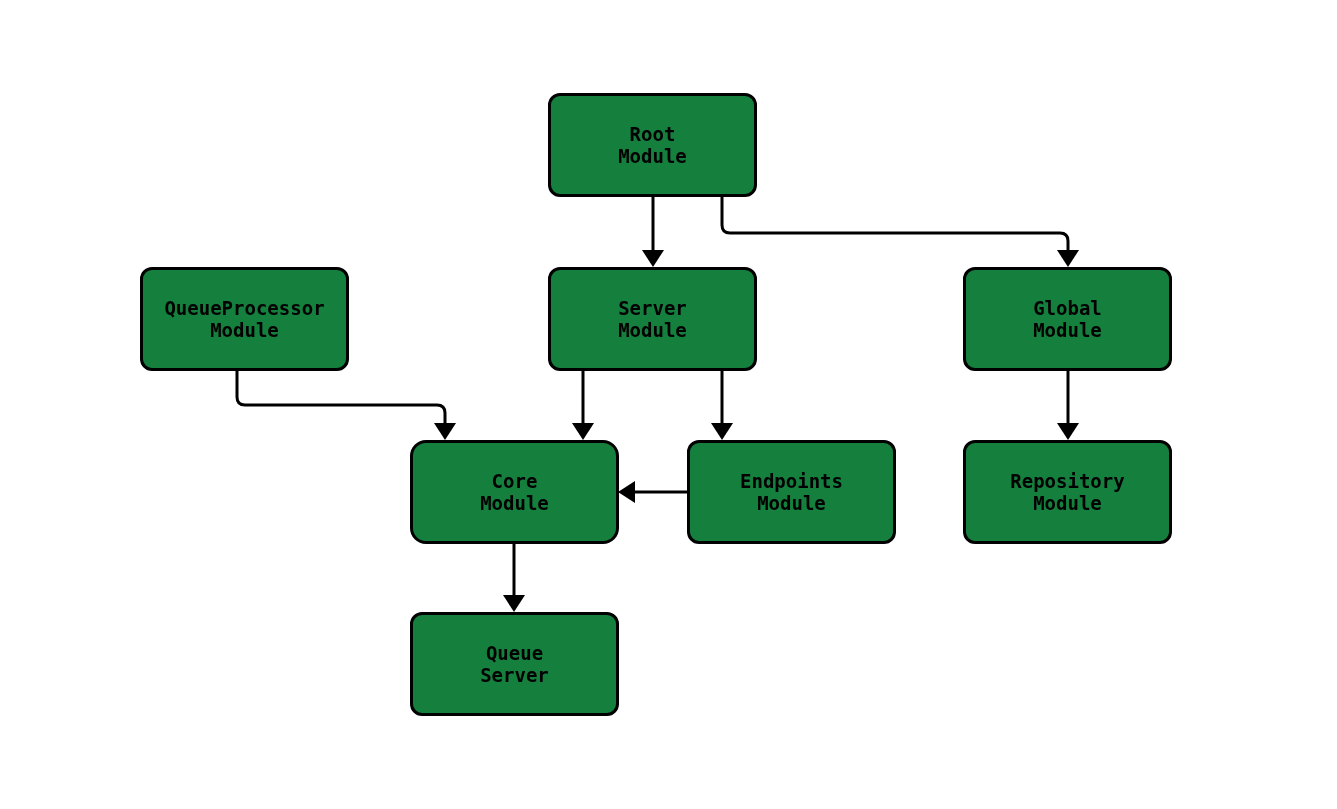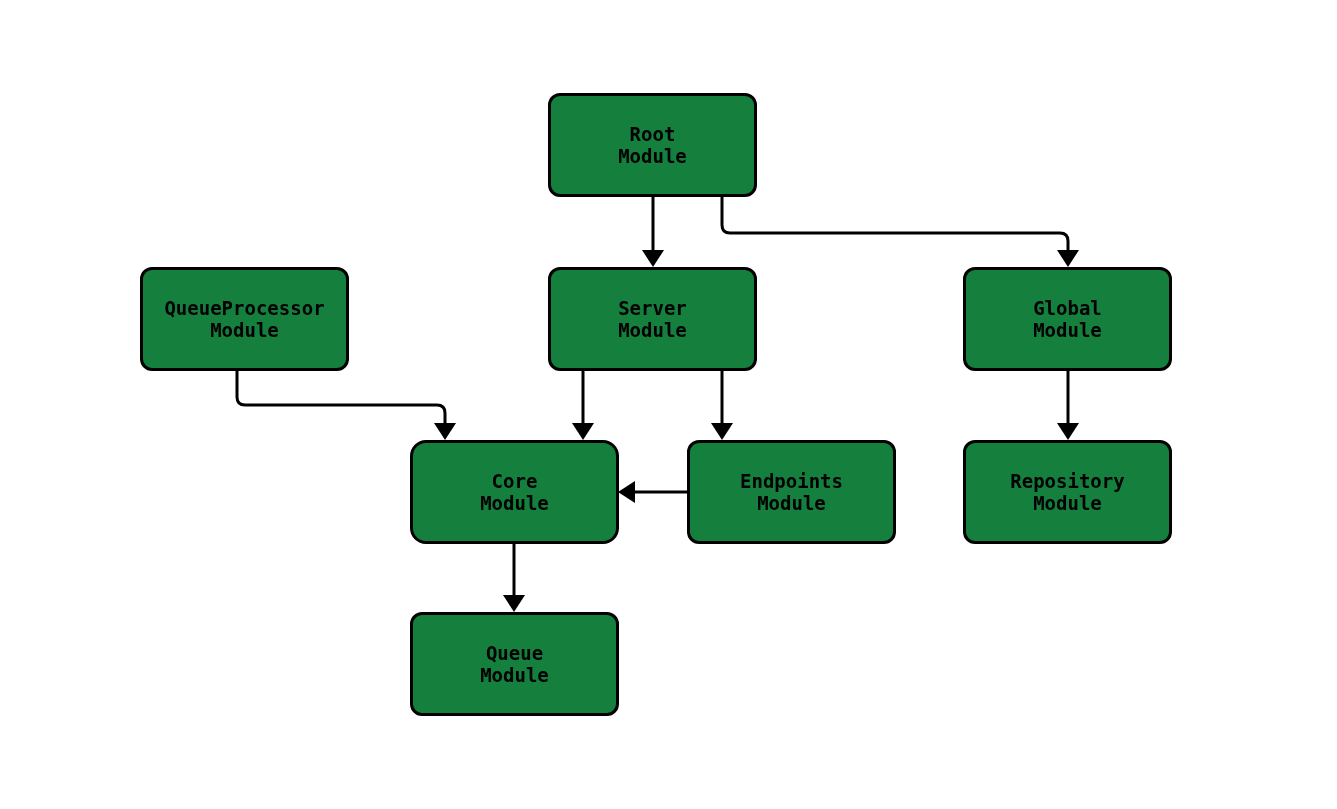--- a/index.html
+++ b/index.html
@@ -138,16 +138,16 @@
 Module</span>
   </div>
 
   <div class="node node-repository">
     <span class="node-label">Repository
 Module</span>
   </div>
 
   <div class="node node-queue">
     <span class="node-label">Queue
-Module</span>
+Server</span>
   </div>
 
 </div>
 
 </body></html>

